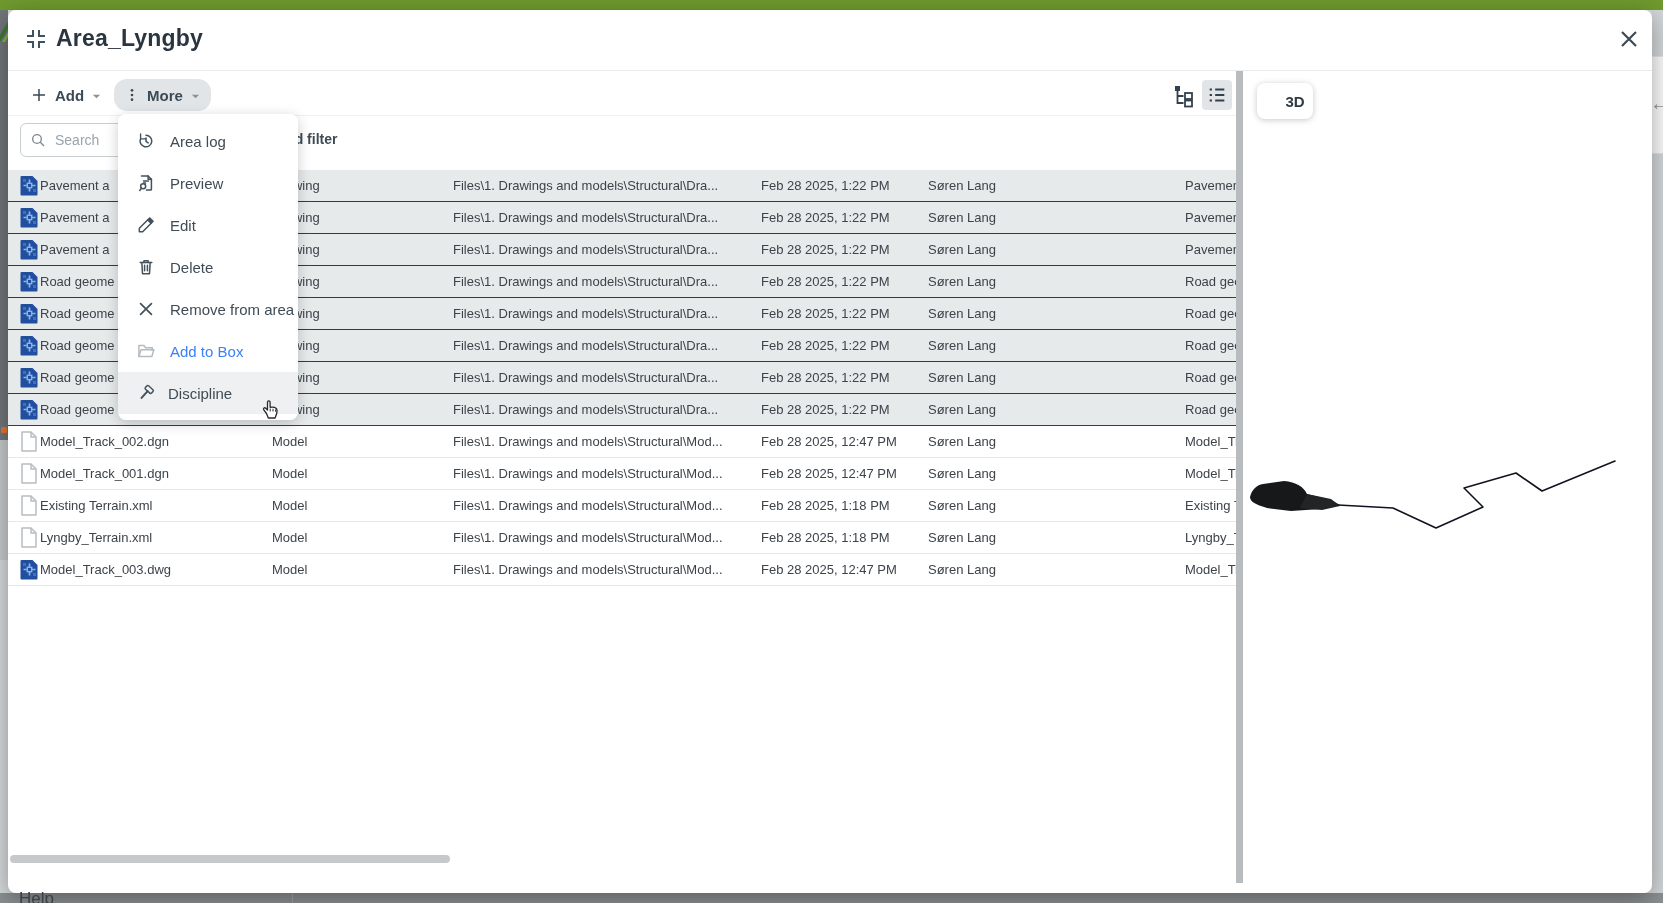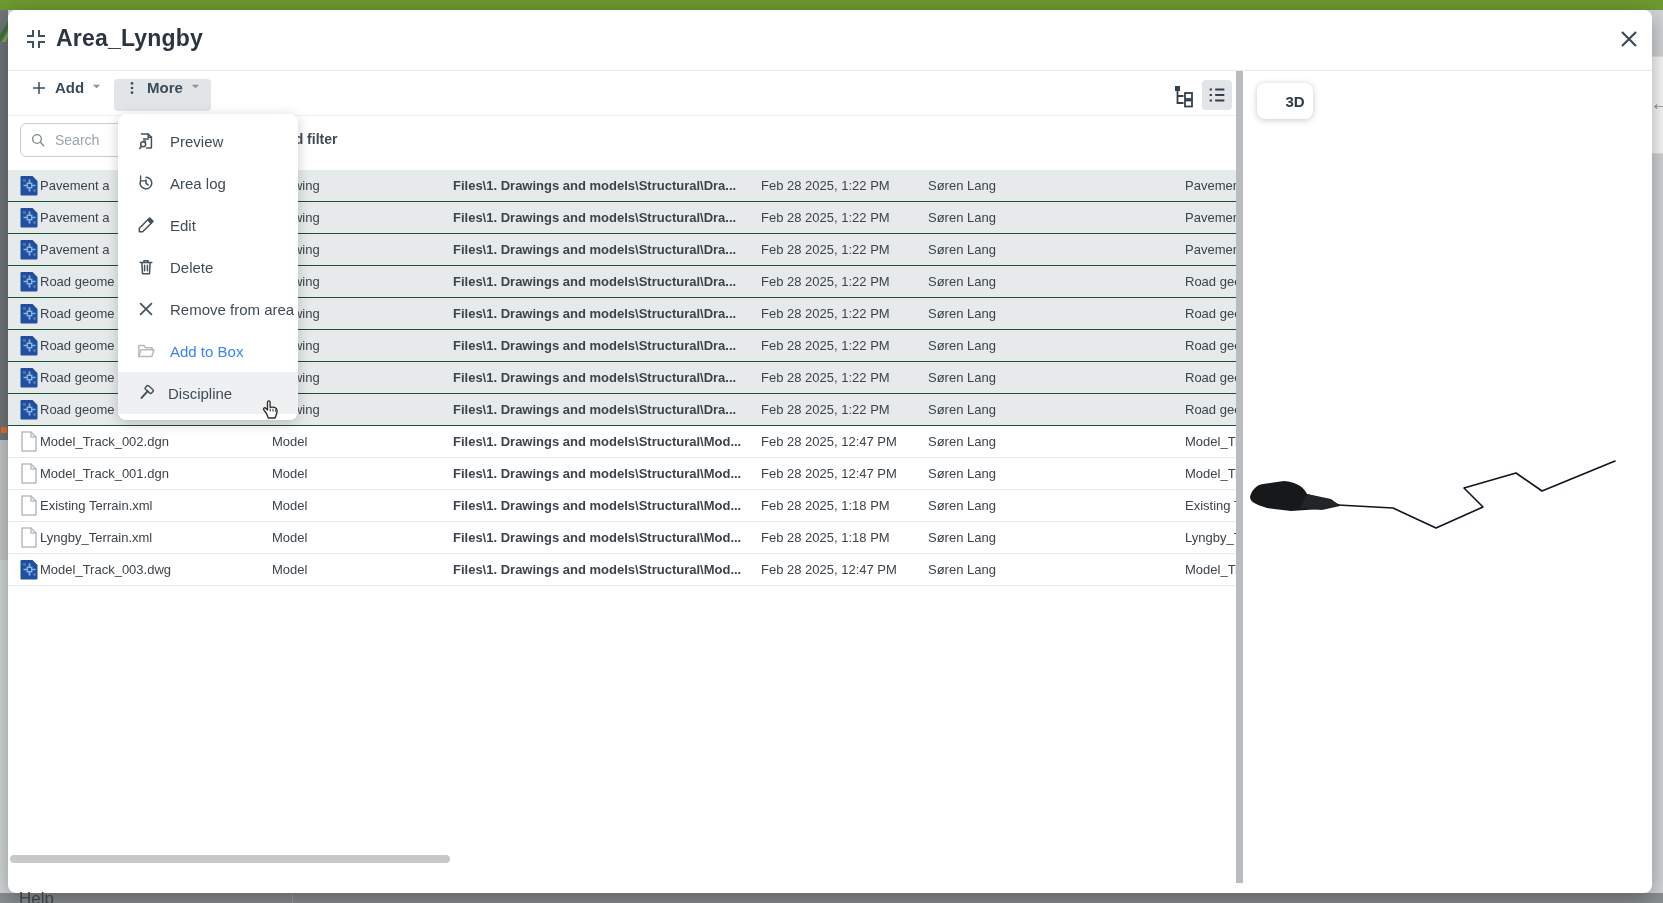--- a/index.html
+++ b/index.html
@@ -19,44 +19,44 @@
   .bottombar-divider{position:absolute;left:292px;top:893px;width:1px;height:10px;background:#a0a4a7;}
   .help-label{position:absolute;left:19px;top:889px;font-size:17px;color:#3a4045;z-index:3;}
   
   .modal{position:absolute;left:8px;top:10px;width:1644px;height:883px;background:#fff;border-radius:8px;box-shadow:0 6px 24px rgba(0,0,0,.35);}
   .hdr-divider{position:absolute;left:8px;top:70px;width:1644px;height:1px;background:#e8eaec;z-index:1;}
   .tb-divider{position:absolute;left:8px;top:115px;width:1228px;height:1px;background:#eef0f1;z-index:1;}
   .area-icon{position:absolute;left:24px;top:27px;width:24px;height:24px;color:#3e5360;}
   .win-title{position:absolute;left:56px;top:25px;font-size:23px;font-weight:700;color:#2b3540;letter-spacing:.2px;}
   .close-btn{position:absolute;left:1616px;top:26px;width:26px;height:26px;color:#3c4a55;cursor:pointer;background:none;border:none;padding:0;}
   
-  .btn{position:absolute;display:flex;gap:7px;height:32px;border-radius:4px;font-size:15px;color:#3a4b57;font-weight:700;padding:0 10px;box-sizing:border-box;cursor:pointer;}
+  .btn{position:absolute;display:flex;align-items:center;gap:7px;height:32px;border-radius:4px;font-size:15px;color:#3a4b57;font-weight:700;padding:0 10px;box-sizing:border-box;cursor:pointer;}
   .add-btn{left:20px;top:79px;}
-  .more-btn{left:114px;top:79px;background:#e2e5e7;}
+  .more-btn{left:114px;top:79px;background:#e2e5e7;border-radius:13px;}
   .caret{color:#8a949b;margin-top:2px;}
   .tree-btn{position:absolute;left:1170px;top:82px;width:28px;height:28px;color:#32414d;cursor:pointer;}
   .list-btn{position:absolute;left:1202px;top:80px;width:30px;height:30px;background:#e2e5e7;border-radius:4px;color:#32414d;cursor:pointer;display:flex;align-items:center;justify-content:center;}
   .btn3d{position:absolute;left:1257px;top:83px;width:36px;height:36px;background:#fff;border-radius:8px;box-shadow:0 1px 6px rgba(0,0,0,.22);font-size:15px;font-weight:700;color:#2e3a44;display:flex;align-items:center;justify-content:center;cursor:pointer;z-index:2;padding-left:20px;}
   
   .search-box{position:absolute;left:20px;top:123px;width:240px;height:34px;border:1px solid #c9ced1;border-radius:6px;display:flex;align-items:center;padding:0 9px;gap:7px;box-sizing:border-box;background:#fff;}
   .search-box input{border:none;outline:none;font-size:14px;color:#45505a;width:100%;font-family:"Liberation Sans",sans-serif;}
   .search-box input::placeholder{color:#9aa4ab;}
   .add-filter{position:absolute;left:276px;top:131px;font-size:14px;font-weight:700;color:#3e4a54;cursor:pointer;}
   
   .table-wrap{position:absolute;left:8px;top:170px;width:1228px;height:450px;overflow:hidden;}
   .t-head{position:relative;height:26px;border-bottom:1px solid #d8dbdd;font-weight:700;color:#2f3b46;}
   .t-row{position:relative;height:32px;border-bottom:1px solid #e6e9ea;background:#fff;box-sizing:border-box;}
   .t-row.sel{background:#e7eaeb;border-bottom:1px solid #14532d;}
   .cell{position:absolute;top:0;height:100%;display:flex;align-items:center;font-size:13px;color:#3c434b;white-space:nowrap;overflow:hidden;}
   .t-head .cell{font-size:13px;color:#2f3b46;font-weight:700;}
   .col-icon{left:12px;width:20px;}
   .col-name{left:32px;width:228px;}
   .col-type{left:264px;width:90px;}
   .col-level{left:358px;width:80px;}
-  .col-path{left:445px;width:302px;font-weight:bold;}
+  .col-path{left:445px;width:302px;}
   .col-up{left:753px;width:160px;}
   .col-by{left:920px;width:140px;}
   .col-num{left:1068px;width:100px;}
   .col-title{left:1177px;width:51px;}
   .addcol-btn{position:absolute;left:1211px;top:4px;width:18px;height:18px;color:#3c4a55;cursor:pointer;}
   
   .hscroll{position:absolute;left:10px;top:855px;width:440px;height:8px;border-radius:4px;background:#c6c8ca;cursor:pointer;}
   .vdivider{position:absolute;left:1236px;top:70px;width:7px;height:813px;background:#b8bcbf;cursor:pointer;}
   .view3d{position:absolute;left:1243px;top:70px;width:409px;height:813px;overflow:hidden;}
   
@@ -411,42 +411,42 @@
       <path d="M1307 494 L1331 499 L1340 506 L1322 510 L1300 508 Z" fill="#232425"></path>
       <path d="M1338 505 L1393 508 L1436 528 L1483 507 L1464 488 L1516 473 L1542 491 L1615 461" fill="none" stroke="#101320" stroke-width="1.6" stroke-linejoin="round" stroke-linecap="round"></path>
     </svg>
   </div>
 
   <div class="menu">
     <div id="menu-host">
         <div class="menu-item">
           <span class="mi-icon">
             <svg width="20" height="20" viewBox="0 0 24 24" fill="none" stroke="currentColor" stroke-width="1.8" stroke-linecap="round" stroke-linejoin="round">
+              <path d="M12 5a7 7 0 1 1-6.7 4.8"></path>
+              <path d="M5.5 3.5v6h6" stroke-width="1.6"></path>
+              <path d="M12 8.5v4l2.6 1.8"></path>
+            </svg>
+          </span>
+          <span>Area log</span>
+        </div>
+        <div class="menu-item">
+          <span class="mi-icon">
+            <svg width="20" height="20" viewBox="0 0 24 24" fill="none" stroke="currentColor" stroke-width="1.8" stroke-linecap="round" stroke-linejoin="round">
               <path d="M6.5 3.5h8l4 4v12a1 1 0 0 1-1 1h-5"></path>
               <path d="M14.5 3.5v4h4"></path>
               <path d="M9 9.5h6M9 12h2.5"></path>
               <circle cx="8.6" cy="16" r="3"></circle>
               <path d="M6.6 18.3 4.5 21"></path>
             </svg>
           </span>
           <span>Preview</span>
         </div>
         <div class="menu-item">
           <span class="mi-icon">
             <svg width="20" height="20" viewBox="0 0 24 24" fill="none" stroke="currentColor" stroke-width="1.8" stroke-linecap="round" stroke-linejoin="round">
-              <path d="M12 5a7 7 0 1 1-6.7 4.8"></path>
-              <path d="M5.5 3.5v6h6" stroke-width="1.6"></path>
-              <path d="M12 8.5v4l2.6 1.8"></path>
-            </svg>
-          </span>
-          <span>Area log</span>
-        </div>
-        <div class="menu-item">
-          <span class="mi-icon">
-            <svg width="20" height="20" viewBox="0 0 24 24" fill="none" stroke="currentColor" stroke-width="1.8" stroke-linecap="round" stroke-linejoin="round">
               <path d="M14.2 5.8l4 4L8 20H4v-4z"></path>
               <path d="M16.5 3.5l4 4-2.3 2.3-4-4z" fill="currentColor"></path>
             </svg>
           </span>
           <span>Edit</span>
         </div>
         <div class="menu-item">
           <span class="mi-icon">
             <svg width="20" height="20" viewBox="0 0 24 24" fill="none" stroke="currentColor" stroke-width="1.8" stroke-linecap="round" stroke-linejoin="round">
               <path d="M5 6.5h14"></path>

